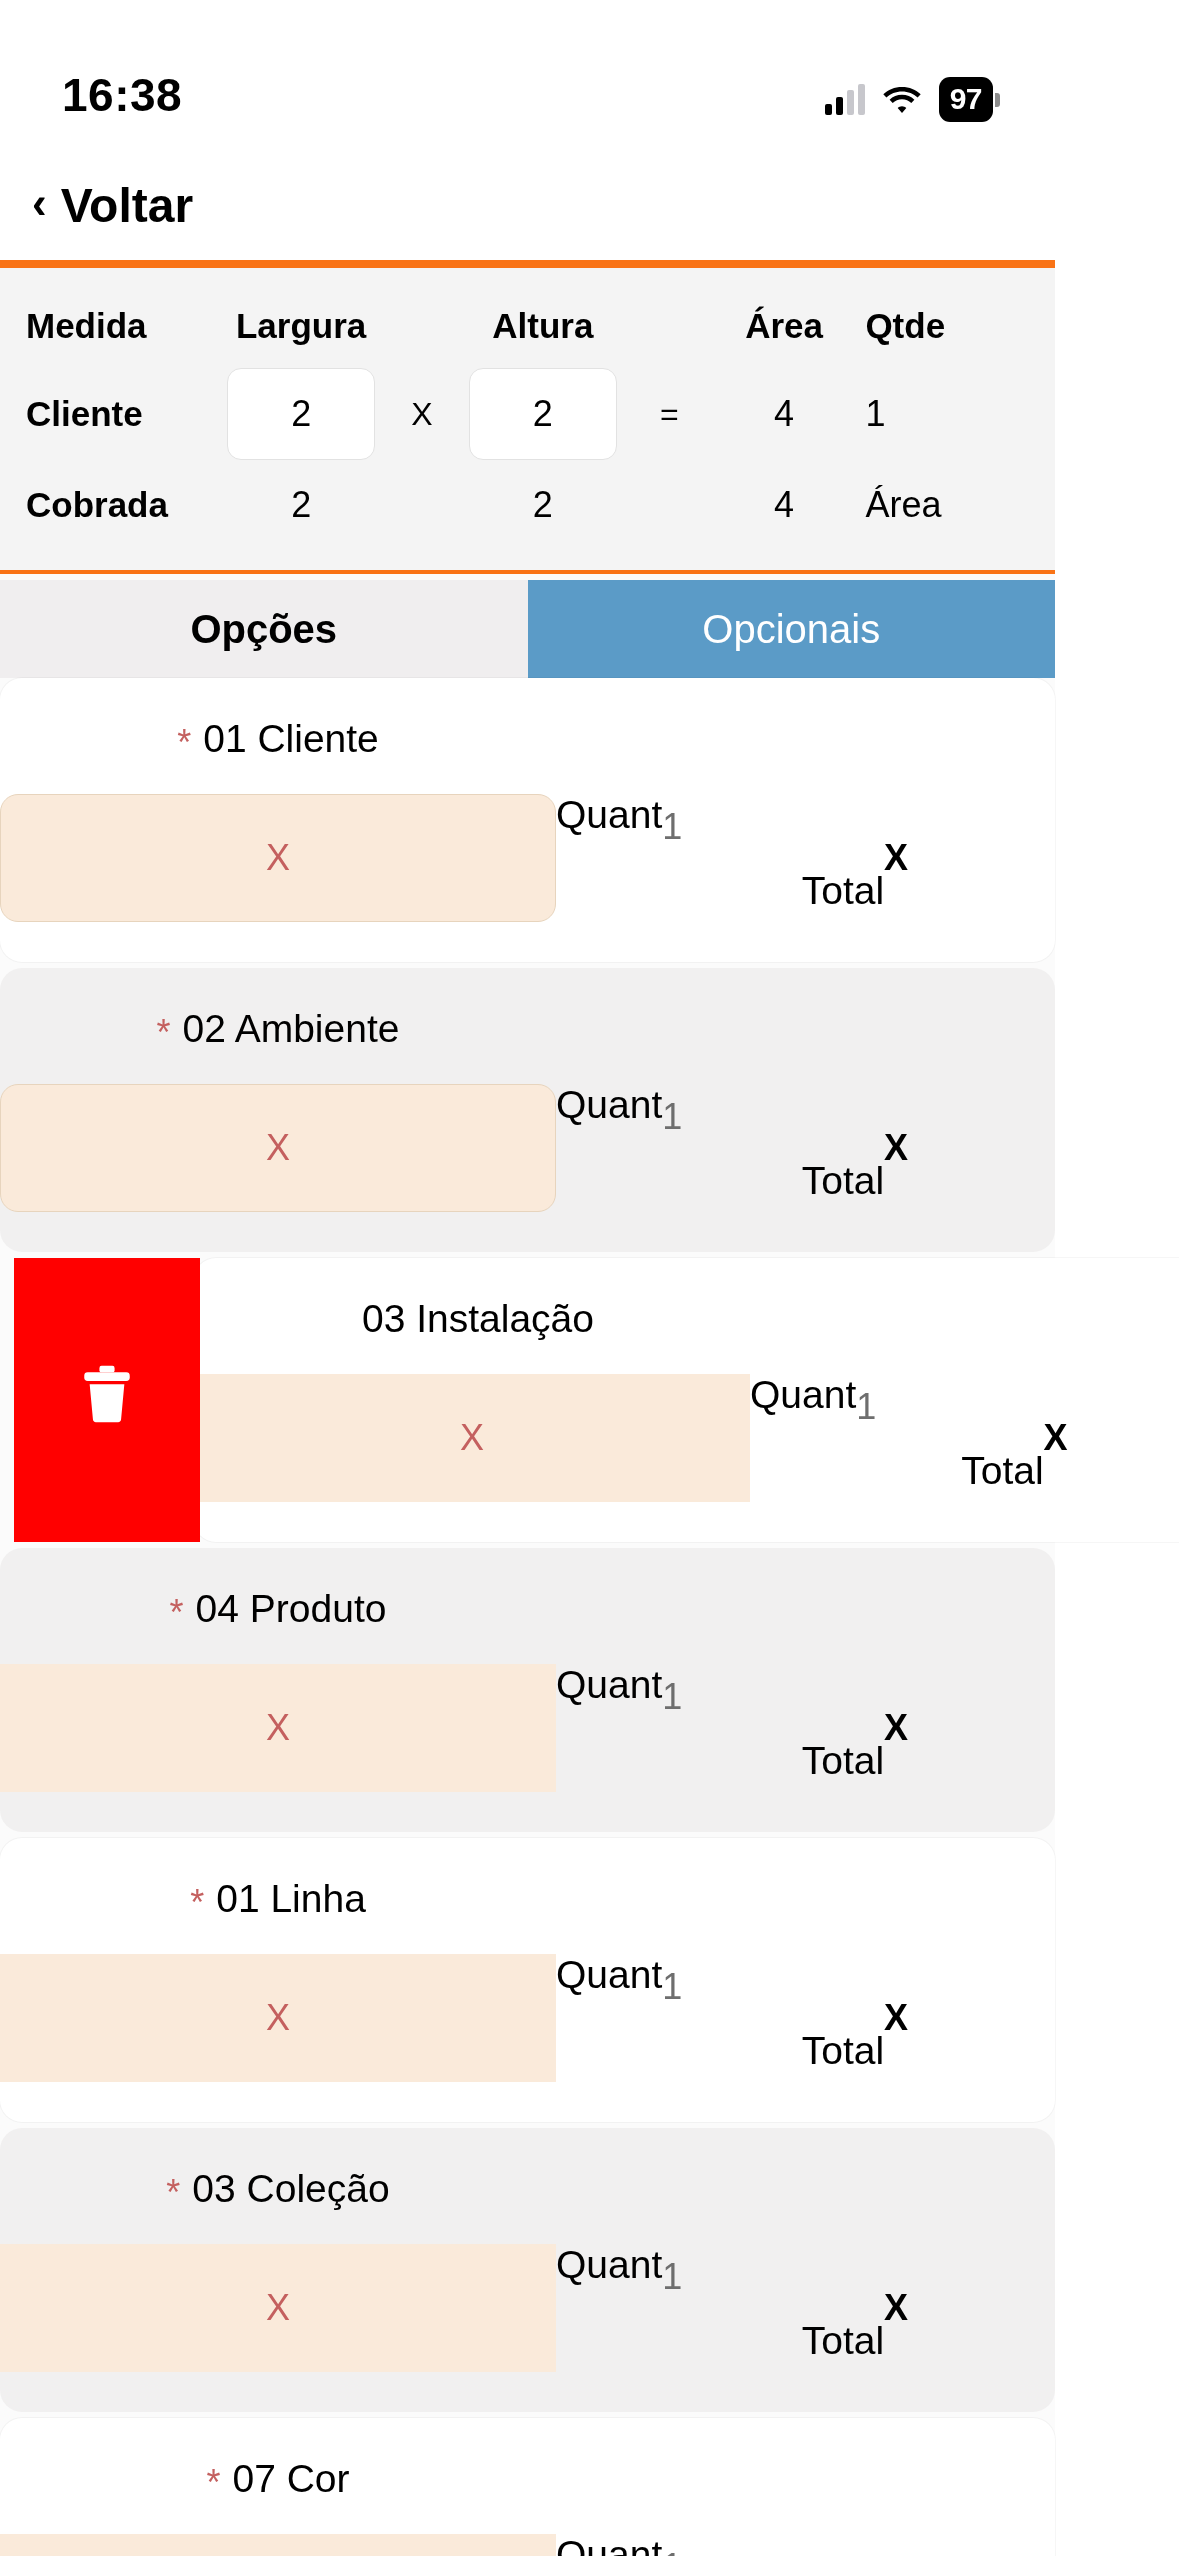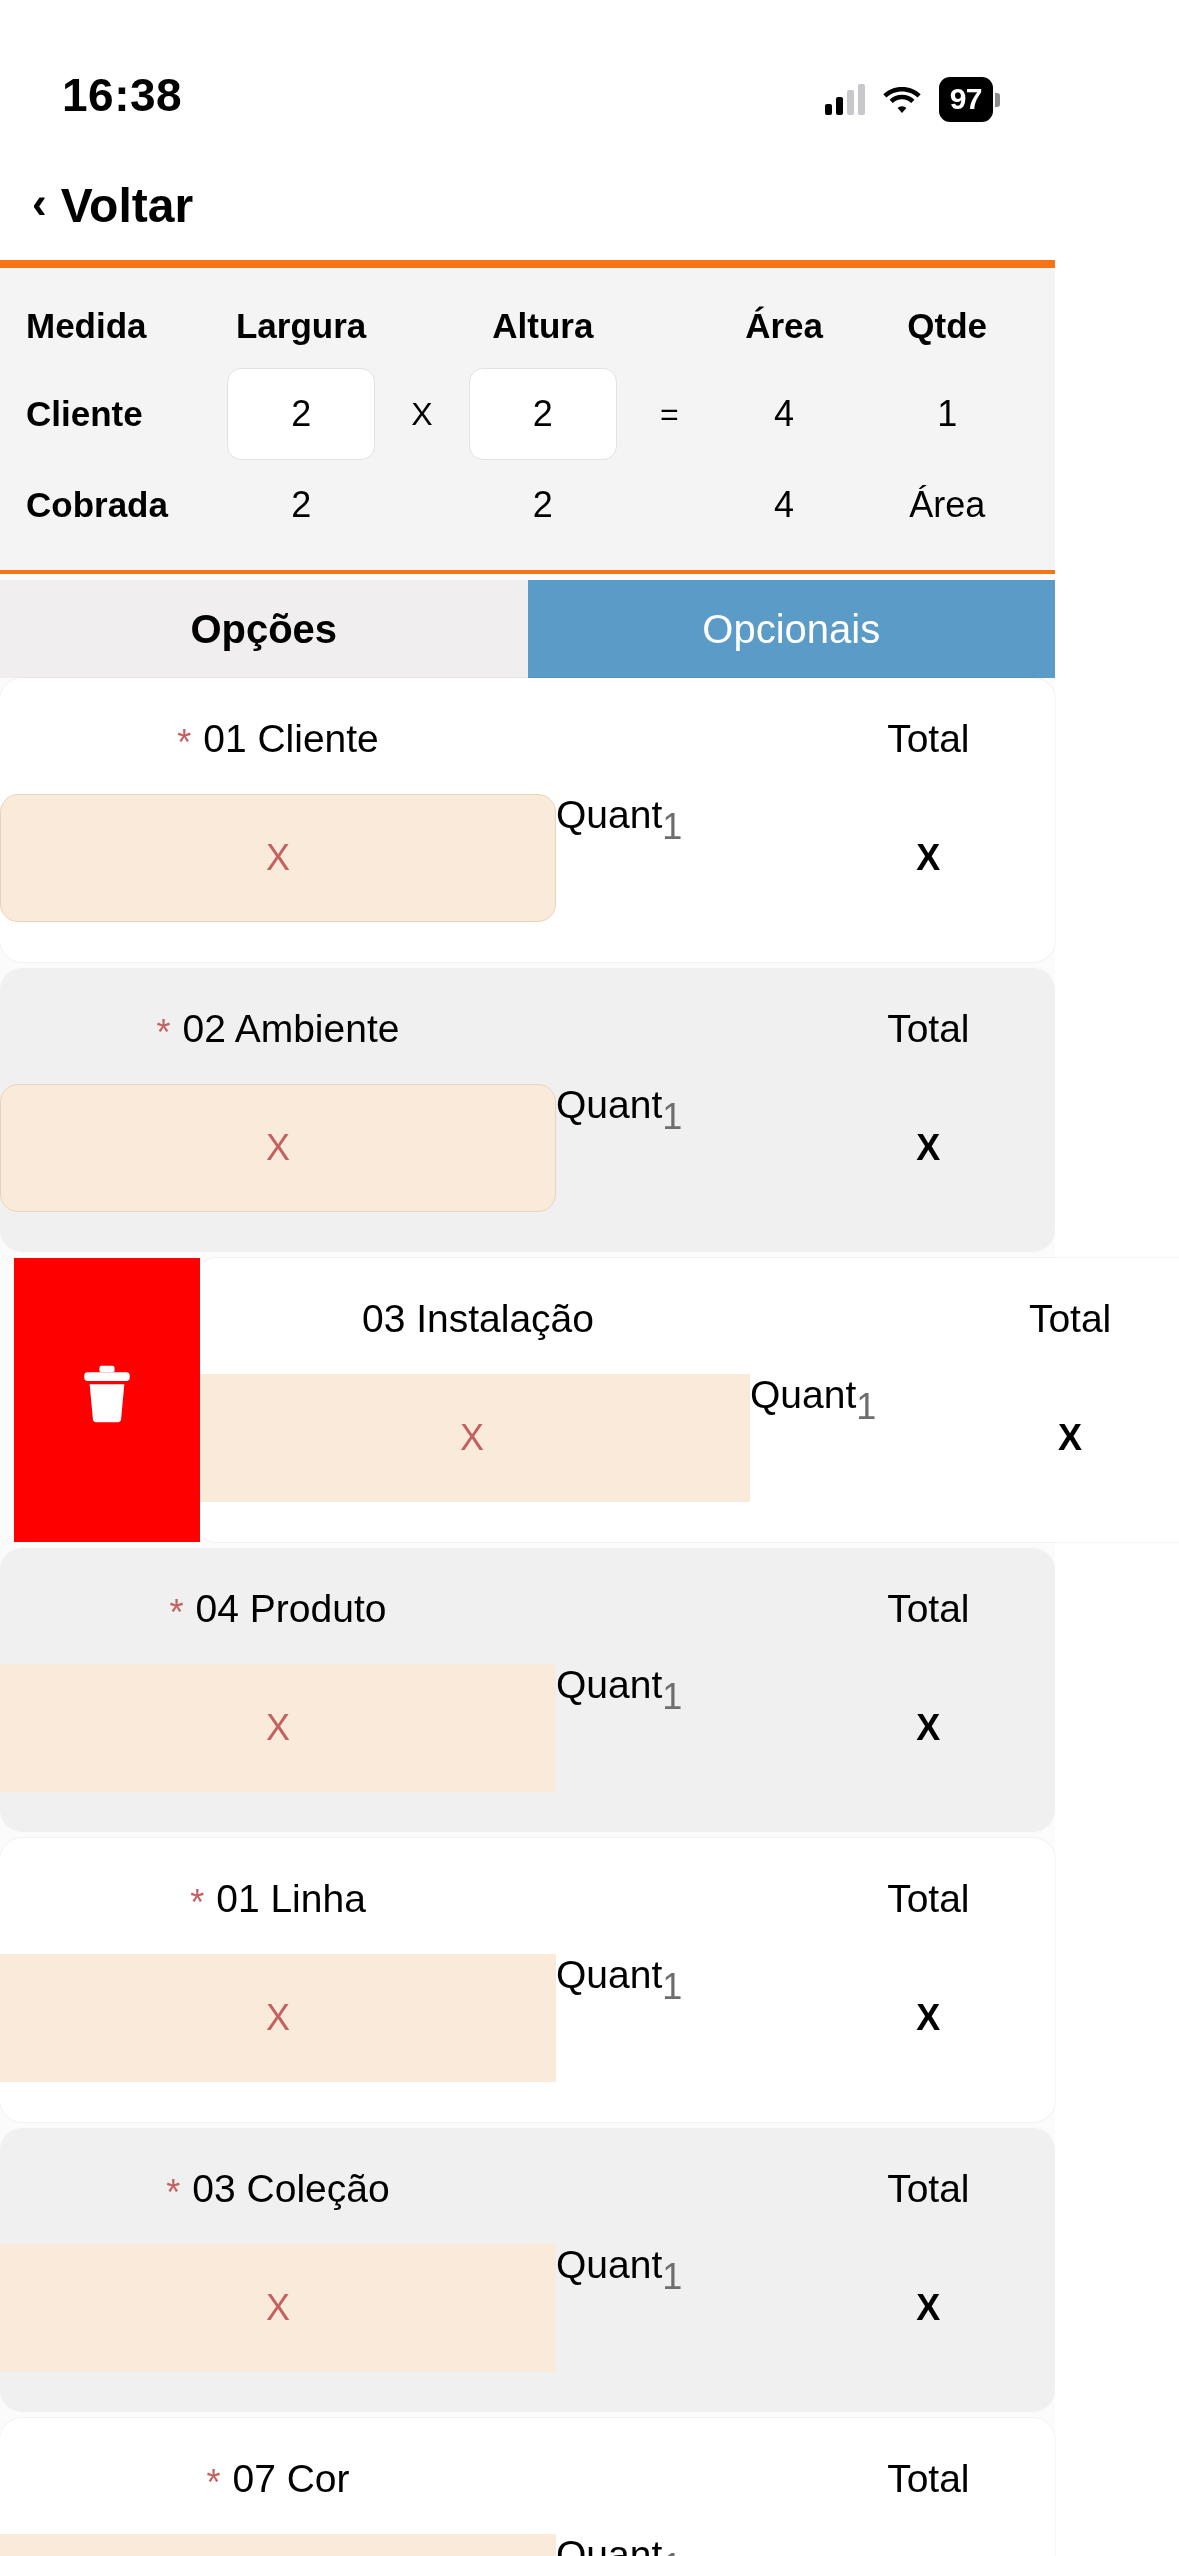--- a/index.html
+++ b/index.html
@@ -54,21 +54,21 @@
   .m-row { display:flex; align-items:center; width:100%; }
   .m-head { height:72px; }
   .m-cliente { height:104px; }
   .m-cobrada { height:78px; }
   .c-label { width:196px; font-size:35px; font-weight:700; color:#000; text-align:left; }
   .c-larg   { width:200px; display:flex; justify-content:center; align-items:center; }
   .c-op     { width:60px;  text-align:center; font-size:32px; color:#000; }
   .c-alt    { width:200px; display:flex; justify-content:center; align-items:center; }
   .c-eq     { width:72px;  text-align:center; font-size:32px; color:#000; }
   .c-area   { width:175px; text-align:center; }
-  .c-qtde   { width:176px; text-align:center; }
+  .c-qtde   { width:176px; }
   .m-head .c-larg, .m-head .c-alt, .m-head .c-area, .m-head .c-qtde,
   .m-head .c-op, .m-head .c-eq {
     font-size:35px; font-weight:700; color:#000;
   }
   .m-head .c-larg, .m-head .c-alt { display:block; text-align:center; }
   .m-body-val { font-size:36px; color:#000; font-weight:400; }
   .m-input {
     width:148px; height:92px; background:#fff;
     border:1px solid #e2e2e2; border-radius:14px;
     display:flex; align-items:center; justify-content:center;
@@ -92,21 +92,21 @@
   .card {
     position:relative; width:100%; min-height:284px;
     border-radius:22px; padding:30px 0 34px 0; overflow:hidden;
   }
   .card.white { background:#ffffff; box-shadow:0 0 0 1px rgba(0,0,0,0.035); }
   .card.gray  { background:#f1f0f0; }
 
   .card-grid { display:flex; width:100%; }
   .col-name { width:590px; display:flex; flex-direction:column; align-items:center; }
   .col-quant{ width:290px; display:flex; flex-direction:row; align-items:center; }
-  .col-total{ width:299px; display:flex; flex-direction:column; align-items:center; }
+  .col-total{ width:299px; display:flex; flex-direction:row; align-items:flex-end; }
 
   .hdr {
     font-size:39px; color:#000; font-weight:400;
     display:flex; align-items:center; gap:12px; height:62px;
   }
   .hdr .ast { color:#c4605f; font-size:36px; line-height:1; transform:translateY(4px); }
 
   .select-box {
     margin-top:24px; width:556px; height:128px;
     background:#faeada; border:1px solid #e7d4bd;

